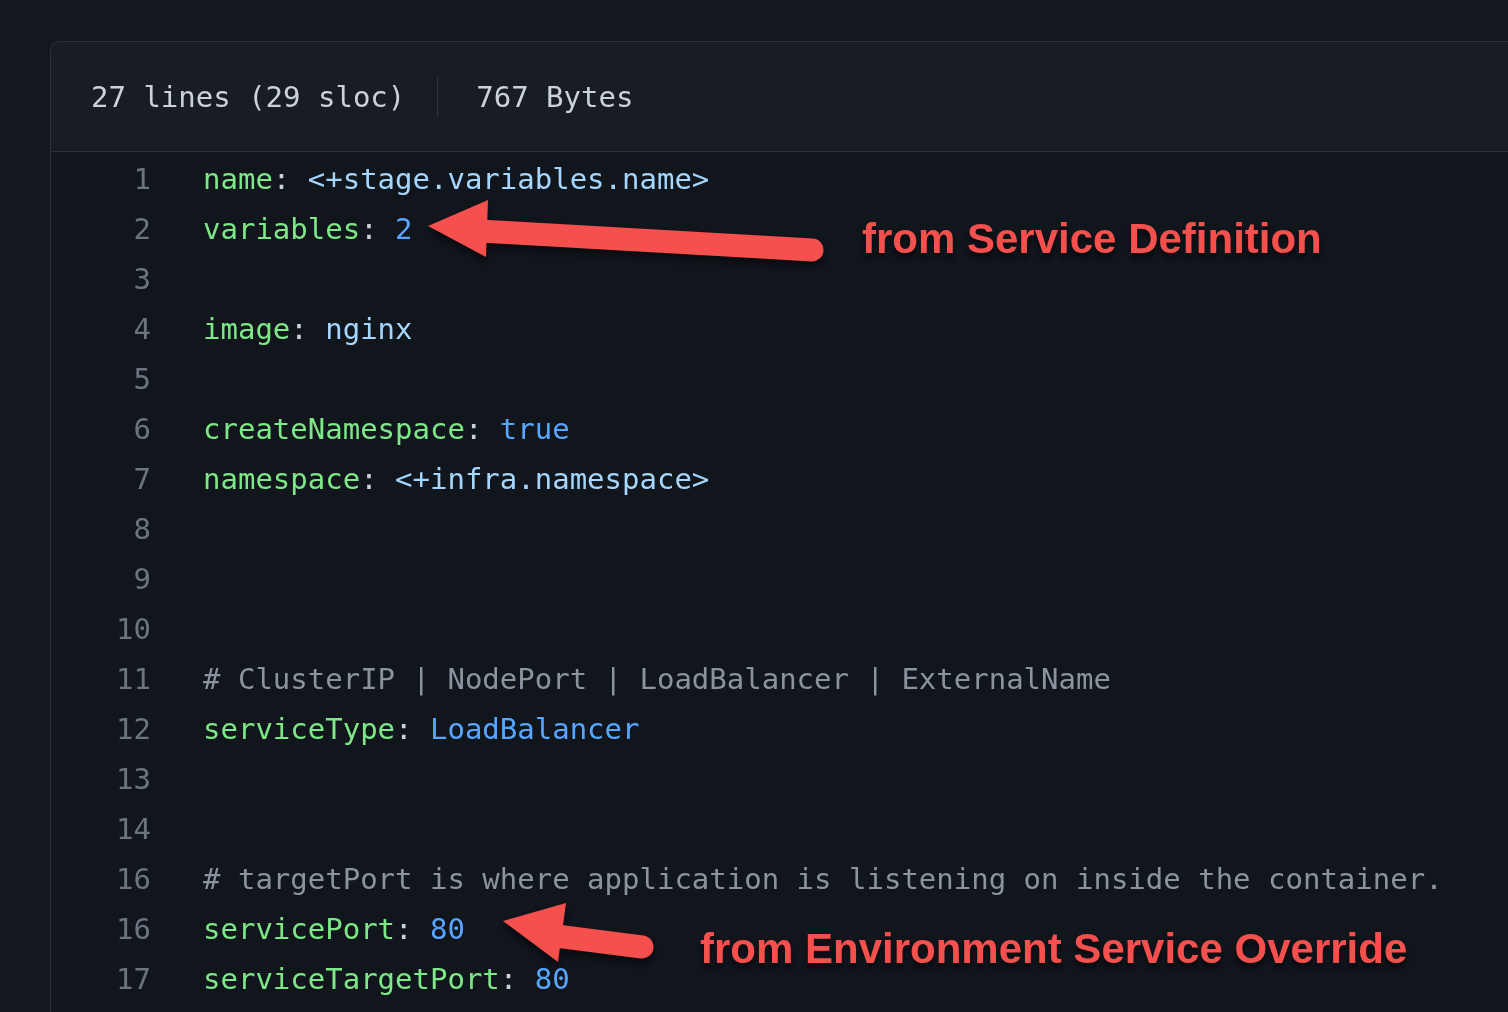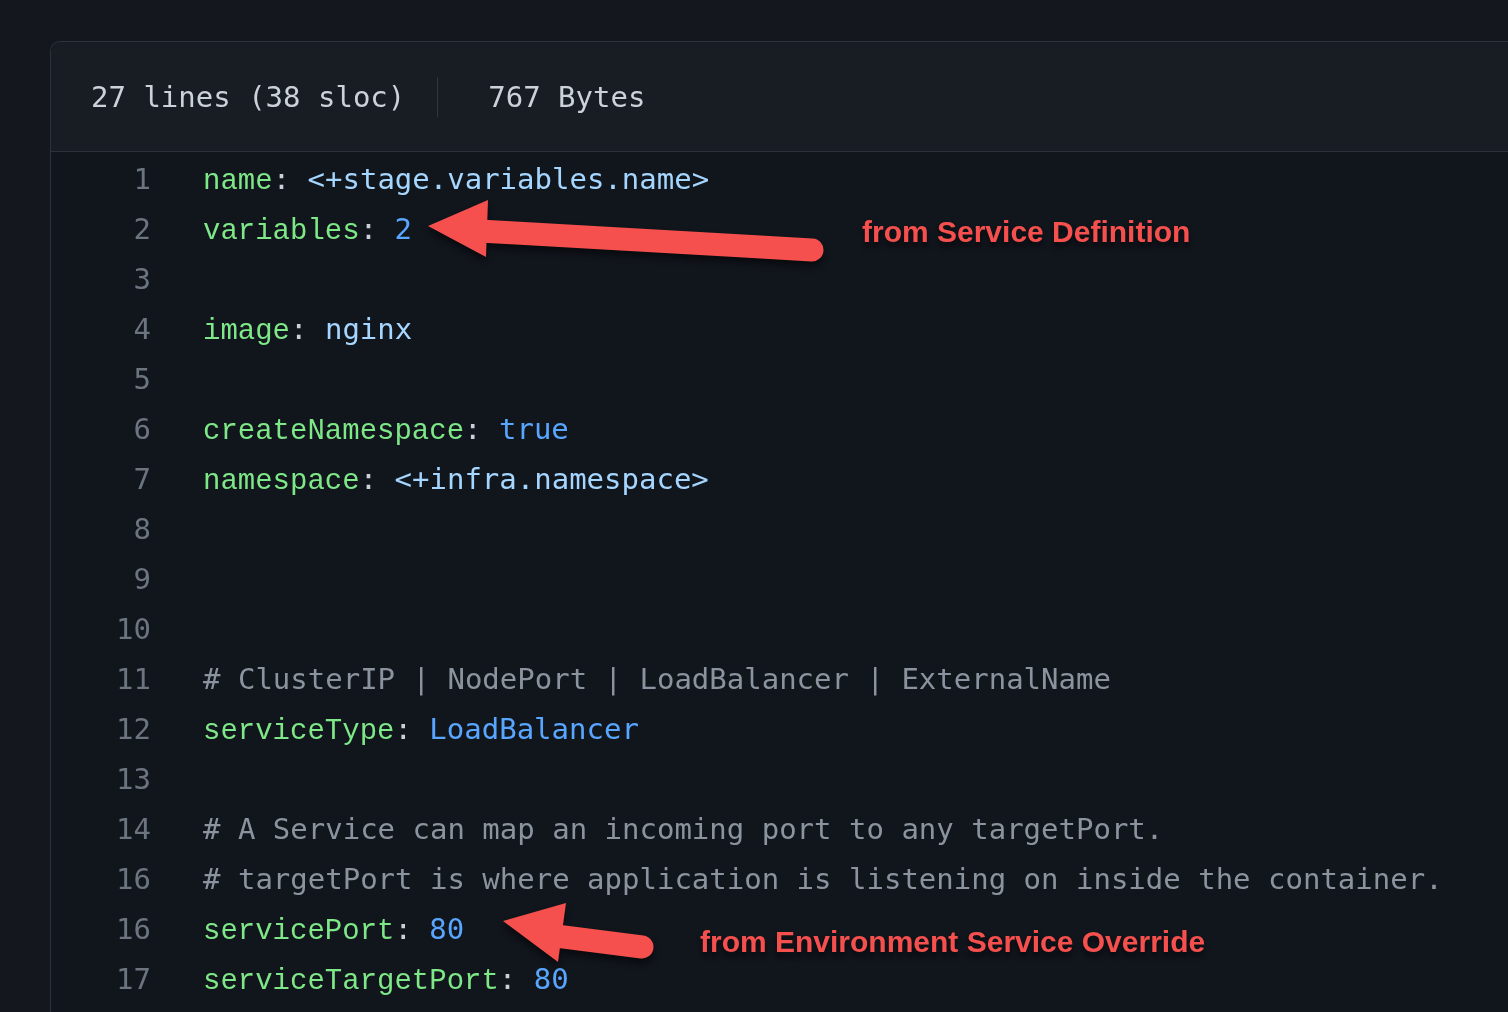--- a/index.html
+++ b/index.html
@@ -45,87 +45,87 @@
     font-size:29px;
     color:var(--header-text);
   }
   .lines-info{margin-left:40px;}
   .header-divider{
     width:1px;height:40px;
     background:var(--header-divider);
     margin-left:32px;
     flex:none;
   }
-  .size-info{margin-left:50px;}
+  .size-info{margin-left:38px;}
   .code-area{padding-top:2px;}
   .code-line{
     display:flex;
     height:50px;
     line-height:50px;
     font-size:29px;
     white-space:pre;
   }
   .ln{
     width:100px;
     flex:none;
     text-align:right;
     color:var(--line-number);
     cursor:pointer;
   }
   .code-text{padding-left:52px;}
-  .tok-key{color:var(--key-green);font-family:Liberation Mono, monospace;}
+  .tok-key{color:var(--key-green);}
   .tok-punct{color:var(--punct);}
   .tok-string{color:var(--string-blue);}
   .tok-const{color:var(--const-blue);}
   .tok-comment{color:var(--comment-gray);}
   .annotation-layer{
     position:absolute;
     left:0;top:0;width:1508px;height:1012px;
     pointer-events:none;
   }
   .annotation-arrows{
     position:absolute;left:0;top:0;
     filter:drop-shadow(0 5px 3px rgba(0,0,0,0.5));
   }
   .annotation-text{
     position:absolute;
     font-family:"Liberation Sans","DejaVu Sans",sans-serif;
     font-weight:bold;
-    font-size:30px;
+    font-size:42px;
     color:var(--annotation-red);
     text-shadow:0 5px 5px rgba(0,0,0,0.55);
     white-space:nowrap;
   }
   .annotation-text.ann-1{left:862px;top:215px;}
   .annotation-text.ann-2{left:668px;top:925px;margin-left:32px;}
 </style>
 </head>
 <body>
 
 <div class="file-panel">
   <div class="file-header">
-    <span class="lines-info">27 lines (38 sloc)</span>
+    <span class="lines-info">27 lines (29 sloc)</span>
     <span class="header-divider"></span>
     <span class="size-info">767 Bytes</span>
   </div>
   <div class="code-area">
       <div class="code-line"><span class="ln">1</span><span class="code-text"><span class="tok-key">name</span><span class="tok-punct">: </span><span class="tok-string">&lt;+stage.variables.name&gt;</span></span></div>
       <div class="code-line"><span class="ln">2</span><span class="code-text"><span class="tok-key">variables</span><span class="tok-punct">: </span><span class="tok-const">2</span></span></div>
       <div class="code-line"><span class="ln">3</span><span class="code-text"></span></div>
       <div class="code-line"><span class="ln">4</span><span class="code-text"><span class="tok-key">image</span><span class="tok-punct">: </span><span class="tok-string">nginx</span></span></div>
       <div class="code-line"><span class="ln">5</span><span class="code-text"></span></div>
       <div class="code-line"><span class="ln">6</span><span class="code-text"><span class="tok-key">createNamespace</span><span class="tok-punct">: </span><span class="tok-const">true</span></span></div>
       <div class="code-line"><span class="ln">7</span><span class="code-text"><span class="tok-key">namespace</span><span class="tok-punct">: </span><span class="tok-string">&lt;+infra.namespace&gt;</span></span></div>
       <div class="code-line"><span class="ln">8</span><span class="code-text"></span></div>
       <div class="code-line"><span class="ln">9</span></div>
       <div class="code-line"><span class="ln">10</span></div>
       <div class="code-line"><span class="ln">11</span><span class="code-text"><span class="tok-comment"># ClusterIP | NodePort | LoadBalancer | ExternalName</span></span></div>
       <div class="code-line"><span class="ln">12</span><span class="code-text"><span class="tok-key">serviceType</span><span class="tok-punct">: </span><span class="tok-const">LoadBalancer</span></span></div>
       <div class="code-line"><span class="ln">13</span><span class="code-text"></span></div>
-      <div class="code-line"><span class="ln">14</span><span class="code-text"><span class="tok-comment"># A Service can map an incoming port to any targetPort.</span></span></div>
+      <div class="code-line"><span class="ln">14</span></div>
       <div class="code-line"><span class="ln">16</span><span class="code-text"><span class="tok-comment"># targetPort is where application is listening on inside the container.</span></span></div>
       <div class="code-line"><span class="ln">16</span><span class="code-text"><span class="tok-key">servicePort</span><span class="tok-punct">: </span><span class="tok-const">80</span></span></div>
       <div class="code-line"><span class="ln">17</span><span class="code-text"><span class="tok-key">serviceTargetPort</span><span class="tok-punct">: </span><span class="tok-const">80</span></span></div>
     </div>
 </div>
 
 <div class="annotation-layer">
   <svg class="annotation-arrows" width="1508" height="1012" viewBox="0 0 1508 1012">
     <g fill="#f5504d" stroke="#f5504d">
       <line x1="479" y1="231" x2="812" y2="250" stroke-width="23" stroke-linecap="round"></line>

